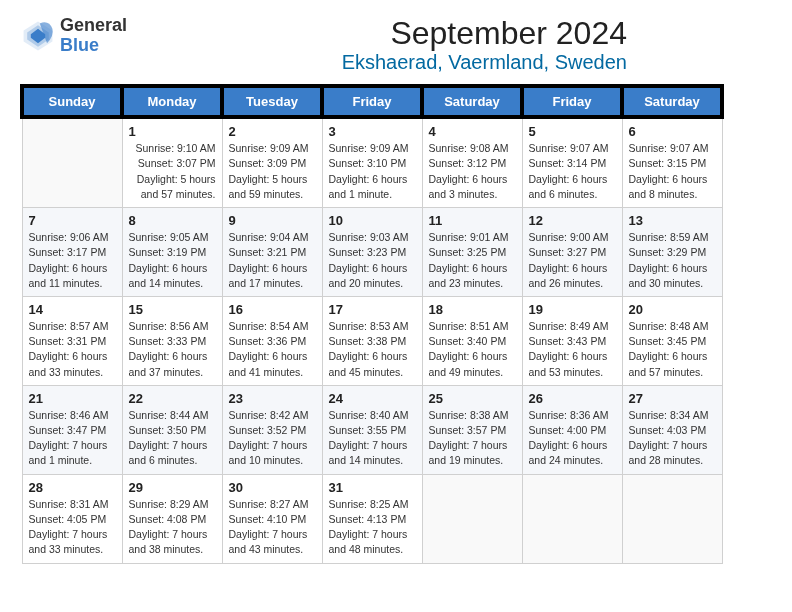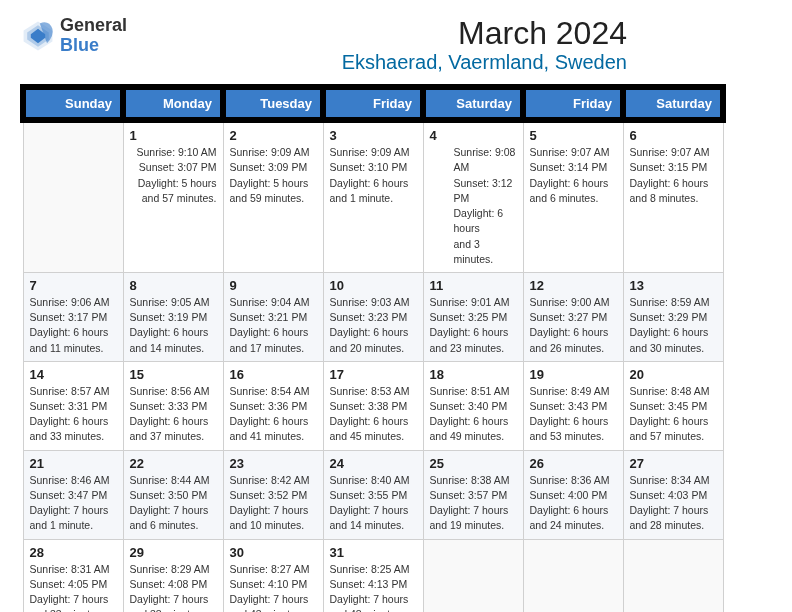--- a/index.html
+++ b/index.html
@@ -57,22 +57,22 @@
       width: 100%;
       border-collapse: collapse;
       font-size: 11px;
     }
     .calendar thead tr th {
       background: #3a7dc9;
       color: #fff;
       font-weight: bold;
       font-size: 13px;
       padding: 6px 8px;
-      border: 6px solid #000000;
-      text-align: right;
+      border: 4px solid #000000;
+      text-align: center;
     }
     .calendar tbody tr td {
       border: 1px solid #d0d0d0;
       vertical-align: top;
       padding: 5px 6px;
       min-width: 100px;
       height: 80px;
       background: #fff;
     }
     .calendar tbody tr:nth-child(even) td {
@@ -105,21 +105,21 @@
         <polygon points="20,8 32,16 32,24 20,32 8,24 8,16" fill="#3a7dc9" opacity="0.3"></polygon>
         <polygon points="20,12 28,18 28,22 20,28 12,22 12,18" fill="#3a7dc9"></polygon>
         <path d="M22 6 Q32 2 36 12 Q38 20 30 28 L22 6Z" fill="#3a7dc9" opacity="0.6"></path>
       </svg>
       <div class="logo-text">
         <span class="logo-general">General</span><br>
         <span class="logo-blue">Blue</span>
       </div>
     </div>
     <div class="title-block">
-      <h1>March 2024</h1>
+      <h1>September 2024</h1>
       <h2>Ekshaerad, Vaermland, Sweden</h2>
     </div>
   </div>
 
   <table class="calendar">
     <thead>
       <tr>
       <th>Sunday</th>
           <th>Monday</th>
           <th>Tuesday</th>
@@ -148,21 +148,21 @@
           </td>
           <td>
             <span class="day-num">3</span>
             <div class="day-info" style="white-space: pre-line;">Sunrise: 9:09 AM
 Sunset: 3:10 PM
 Daylight: 6 hours
 and 1 minute.</div>
           </td>
           <td>
             <span class="day-num">4</span>
-            <div class="day-info" style="white-space: pre-line; margin-left: 24px;">Sunrise: 9:08 AM
+            <div class="day-info" style="white-space: pre-line;">Sunrise: 9:08 AM
 Sunset: 3:12 PM
 Daylight: 6 hours
 and 3 minutes.</div>
           </td>
           <td>
             <span class="day-num">5</span>
             <div class="day-info" style="white-space: pre-line;">Sunrise: 9:07 AM
 Sunset: 3:14 PM
 Daylight: 6 hours
 and 6 minutes.</div>

